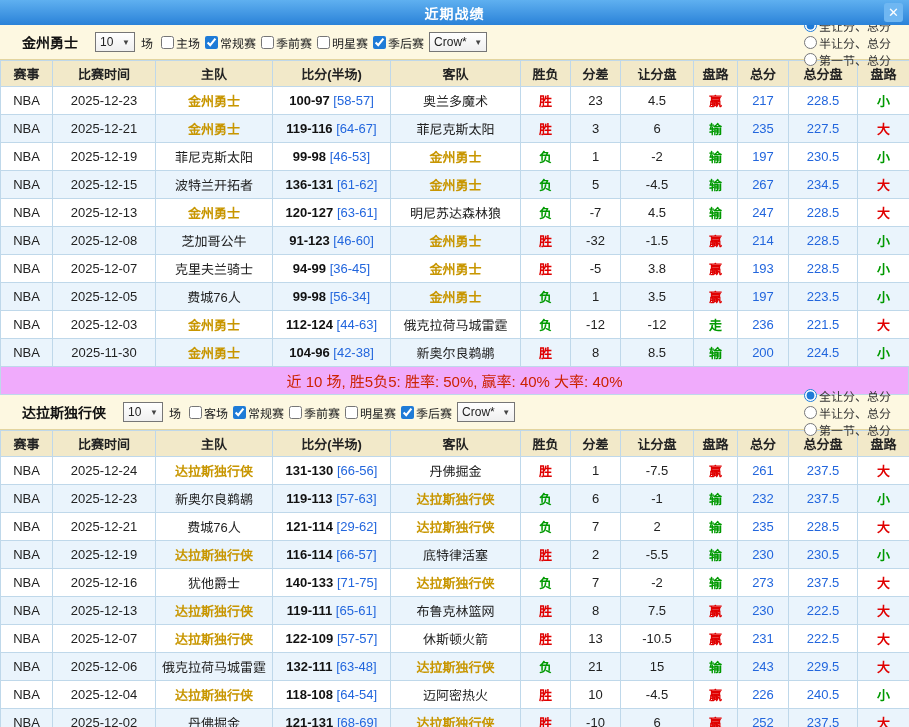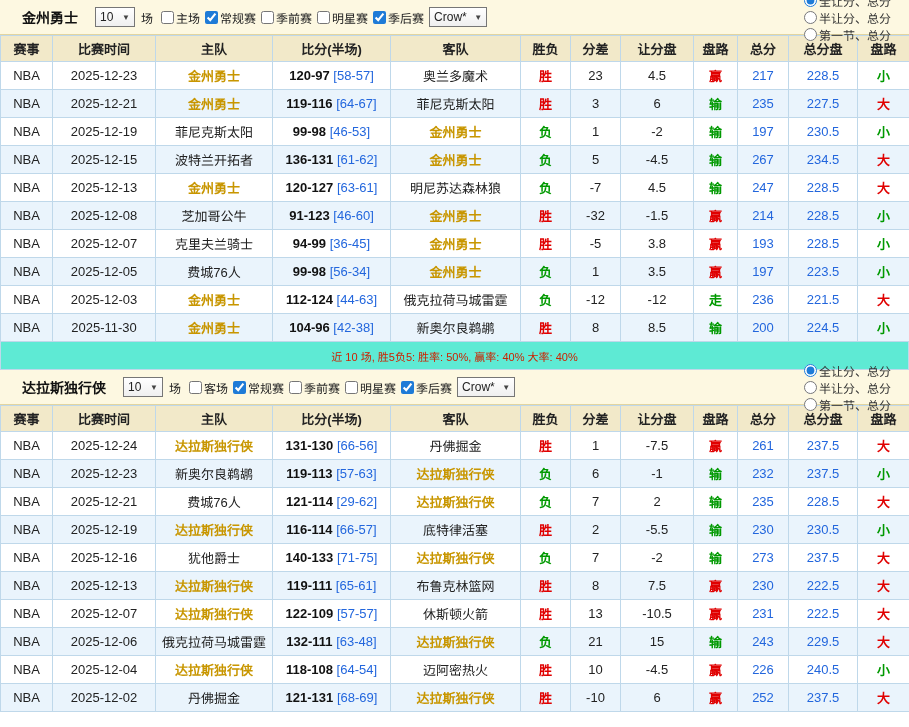--- a/index.html
+++ b/index.html
@@ -37,29 +37,33 @@
   thead th{background:var(--thead-bg);height:26px;font-weight:bold;font-size:13px;color:#222;margin-left:20px;}
   tbody tr:nth-child(even){background:var(--row-alt-bg);}
   .gold{color:var(--team-gold);font-weight:bold;}
   .red{color:var(--win-red);}
   .green{color:var(--loss-green);}
   .blue{color:var(--value-blue);}
   .res{font-weight:bold;}
   .score{font-weight:bold;color:#111;}
   .half{color:var(--value-blue);}
   .summary{height:28px;display:flex;align-items:center;justify-content:center;
-    color:var(--summary-red);font-size:11px;background:#5eead4;
+    color:var(--summary-red);font-size:15px;background:#f0abfc;
     border-left:1px solid var(--grid-border);border-right:1px solid var(--grid-border);
     border-bottom:1px solid var(--grid-border);}
 </style>
 </head>
 <body>
 
 <div>
 
+  <div class="titlebar">
+    <span class="title">近期战绩</span>
+    <span class="close-btn">✕</span>
+  </div>
 
   <section>
     <div class="control-bar">
       <span class="team-name">金州勇士</span>
       <span class="select-box">
         <span>10</span>
         <span class="arrow">▼</span>
       </span>
       <span class="unit-label">场</span>
       <span class="chk-group">
@@ -132,21 +136,21 @@
             <th>总分</th>
             <th>总分盘</th>
             <th>盘路</th>
           </tr>
         </thead>
       <tbody>
           <tr>
             <td>NBA</td>
             <td>2025-12-23</td>
             <td class="gold">金州勇士</td>
-            <td><span class="score">120-97</span><span class="half"> [58-57]</span></td>
+            <td><span class="score">100-97</span><span class="half"> [58-57]</span></td>
             <td>奥兰多魔术</td>
             <td class="res red">胜</td>
             <td>23</td>
             <td>4.5</td>
             <td class="res red">赢</td>
             <td class="blue">217</td>
             <td class="blue">228.5</td>
             <td class="res green">小</td>
           </tr>
           <tr>

